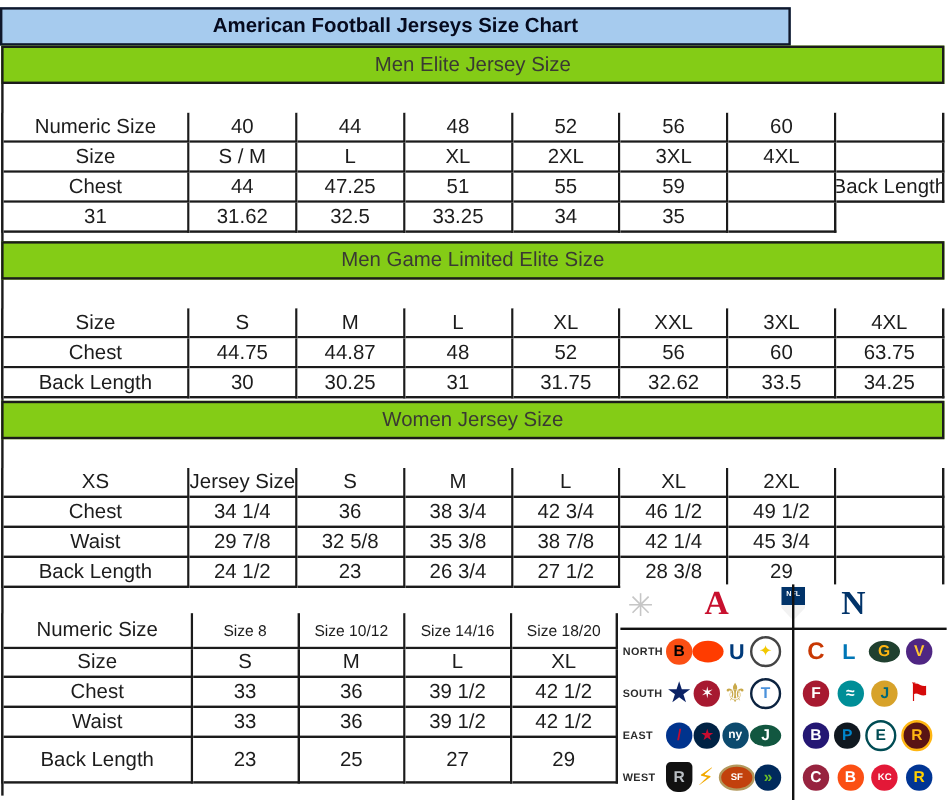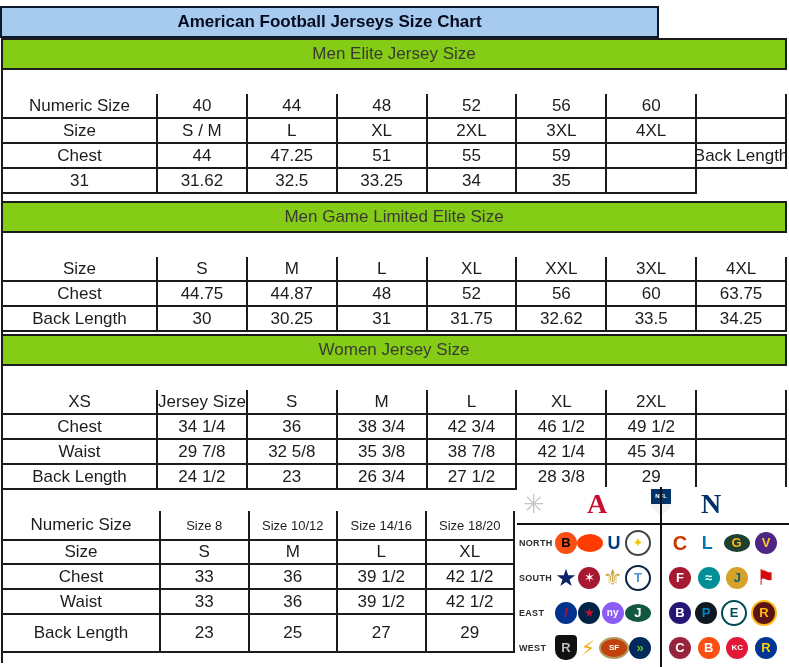--- a/index.html
+++ b/index.html
@@ -235,21 +235,21 @@
             <span class="tm circle" style="background: rgb(0, 142, 151); color: rgb(255, 255, 255);">≈</span>
             <span class="tm circle" style="background: rgb(215, 162, 42); color: rgb(0, 103, 120);">J</span>
             <span class="tm plain" style="color: rgb(213, 10, 10); font-size: 21px;">⚑</span>
           </span>
         </div>
         <div class="lrow">
           <span class="rlbl">EAST</span>
           <span class="grp afc">
             <span class="tm circle" style="background: rgb(0, 51, 141); color: rgb(198, 12, 48);">/</span>
             <span class="tm circle" style="background: rgb(0, 34, 68); color: rgb(198, 12, 48);">★</span>
-            <span class="tm circle" style="background: #8b5cf6; color: rgb(255, 255, 255); font-size: 10px;">ny</span>
+            <span class="tm circle" style="background: #0c4a6e; color: rgb(255, 255, 255); font-size: 10px;">ny</span>
             <span class="tm ellipse" style="background: rgb(18, 87, 64); color: rgb(255, 255, 255);">J</span>
           </span>
           <span class="grp nfc">
             <span class="tm circle" style="background: rgb(36, 23, 115); color: rgb(255, 255, 255);">B</span>
             <span class="tm circle" style="background: rgb(16, 24, 32); color: rgb(0, 133, 202);">P</span>
             <span class="tm circle" style="background: rgb(255, 255, 255); color: rgb(0, 76, 84); border: 2px solid rgb(0, 76, 84);">E</span>
             <span class="tm circle" style="background: rgb(90, 20, 20); color: rgb(255, 182, 18); border: 2px solid rgb(255, 182, 18);">R</span>
           </span>
         </div>
         <div class="lrow">

